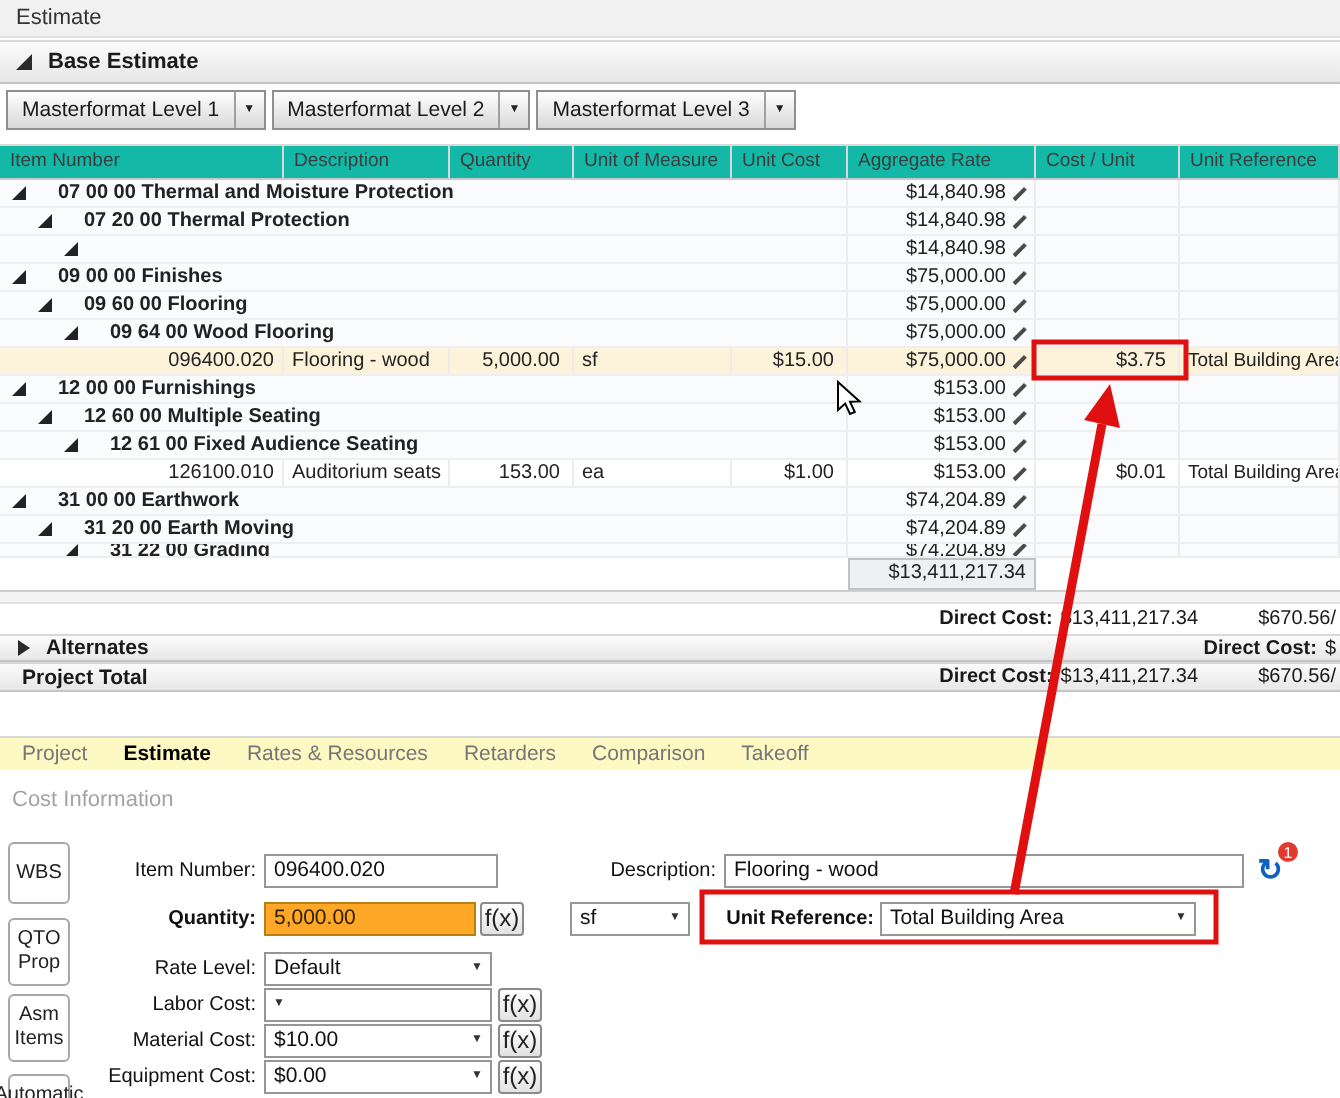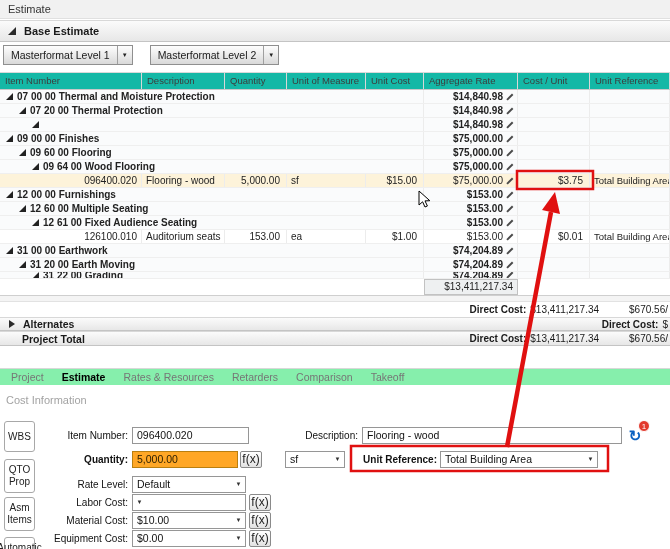--- a/index.html
+++ b/index.html
@@ -16,57 +16,57 @@
   .alt-bar{top:317px;height:14px}
   .proj-bar{top:331px;height:15px}
   .bar-title{font-weight:bold;font-size:11px;margin-left:8px;white-space:nowrap}
   .exp-d{width:0;height:0;border-left:8px solid transparent;border-bottom:8px solid #2a2a2a;margin-left:8px;flex:0 0 auto}
   .exp-r{width:0;height:0;border-top:4px solid transparent;border-bottom:4px solid transparent;border-left:6px solid #2a2a2a;margin-left:9px;flex:0 0 auto}
   .bar-right{margin-left:auto;display:flex;align-items:center;gap:4px;padding-right:2px;font-size:10px;white-space:nowrap}
   .bar-right .rate{margin-left:26px}
   .blab{font-weight:bold}
 
   
-  .leveltabs{position:absolute;top:45px;left:3px;display:flex;gap:17px}
+  .leveltabs{position:absolute;top:45px;left:3px;display:flex;gap:3px}
   .ltab{display:flex;height:20px;border:1px solid #8f8f8f;background:linear-gradient(#fefefe,#d9d9d9);font-size:10.5px}
   .ltab-label{padding:0 7px;line-height:18px;white-space:nowrap}
   .ltab-caret{width:15px;border-left:1px solid #9f9f9f;font-size:6px;line-height:18px;text-align:center;color:#222}
 
   
   .grid{position:absolute;top:72px;left:0;width:670px;background:#fff;border-top:1px solid #d9d9d9}
   .grow{display:flex;height:14px;border-bottom:1px solid #efefef;background:#fff}
   .grow.header{height:17px;border-bottom:1px solid #c9c9c9;background:#14b8a6}
   .grow.group{background:#fafbfc}
   .grow.sel{background:#fdf3da}
   .grow.clip{height:7px;overflow:hidden}
   .cell{overflow:hidden;white-space:nowrap;border-right:1px solid #ececec;height:100%;font-size:10px;line-height:13px;color:#222}
   .header .cell{border-right:1px solid #d8d8d8;line-height:16px;padding-left:5px;color:#3c3c3c;font-size:9.5px}
   .c1{width:142px}.c2{width:83px}.c3{width:62px}.c4{width:79px}.c5{width:58px}.c6{width:94px}.c7{width:72px}.c8{width:80px}
   .span5{width:424px;display:flex;align-items:center}
   .tri{width:0;height:0;border-left:7px solid transparent;border-bottom:7px solid #222;flex:0 0 auto}
   .lvl0 .tri{margin-left:6px}.lvl1 .tri{margin-left:19px}.lvl2 .tri{margin-left:32px}
-  .glabel{font-weight:bold;margin-left:4px;font-size:10px}
+  .glabel{font-weight:bold;margin-left:16px;font-size:10px}
   .agg{display:flex;justify-content:flex-end;align-items:center;padding-right:2px}
   .amt{font-size:10px}
-  .amt.b{font-weight:bold}
+  .amt.b{font-weight:normal}
   .pencil{width:10px;height:10px;position:relative;flex:0 0 auto;margin-left:2px}
   .pencil::before{content:"";position:absolute;left:1px;top:4px;width:8px;height:2.4px;background:#4a4a4a;transform:rotate(-45deg)}
   .num{text-align:right;padding-right:6px}
   .c1.num{padding-right:4px}
   .pad{padding-left:4px}
   .c8{font-size:9.5px}
   .grow.totalrow{height:17px;border-bottom:none;background:#fff;position:relative}
   .totalbox{position:absolute;left:424px;top:0;width:94px;height:16px;background:#eef0f1;border:1px solid #c2c2c2;text-align:right;line-height:14px;padding-right:4px;font-size:10px;color:#222}
 
   .splitter{position:absolute;top:295px;left:0;right:0;height:7px;background:#f4f4f4;border-top:1px solid #cfcfcf;border-bottom:1px solid #e2e2e2}
   .dfooter{position:absolute;top:303px;left:0;right:2px;height:13px;display:flex;justify-content:flex-end;align-items:center;gap:4px;font-size:10px;white-space:nowrap}
   .dfooter .rate{margin-left:26px}
 
   
-  .btabs{position:absolute;top:368px;left:0;right:0;height:17px;background:#86efac;border-top:1px solid #d8d8d8;display:flex;align-items:center;padding-left:2px}
+  .btabs{position:absolute;top:368px;left:0;right:0;height:17px;background:#fef9c3;border-top:1px solid #d8d8d8;display:flex;align-items:center;padding-left:2px}
   .btab{padding:2px 9px;font-size:10.5px;color:#767676;white-space:nowrap}
   .btab.active{color:#000;font-weight:bold}
 
   .cititle{position:absolute;top:394px;left:6px;font-size:11px;color:#a3a3a3}
 
   
   .sbtn{position:absolute;left:4px;width:31px;background:#fff;border:1px solid #a8a8a8;border-radius:3px;display:flex;align-items:center;justify-content:center;text-align:center;font-size:10px;color:#222;padding:2px 1px;line-height:12px}
 
   
   .flabel{position:absolute;height:17px;line-height:17px;font-size:10px;text-align:right;color:#111;white-space:nowrap}
@@ -103,20 +103,24 @@
 
   <div class="leveltabs">
     <div class="ltab">
       <span class="ltab-label">Masterformat Level 1</span>
       <span class="ltab-caret">▼</span>
     </div>
     <div class="ltab">
       <span class="ltab-label">Masterformat Level 2</span>
       <span class="ltab-caret">▼</span>
     </div>
+    <div class="ltab">
+      <span class="ltab-label">Masterformat Level 3</span>
+      <span class="ltab-caret">▼</span>
+    </div>
   </div>
 
   <div class="grid">
     <div class="grow header">
       <div class="cell c1">Item Number</div>
       <div class="cell c2">Description</div>
       <div class="cell c3">Quantity</div>
       <div class="cell c4">Unit of Measure</div>
       <div class="cell c5">Unit Cost</div>
       <div class="cell c6">Aggregate Rate</div>
@@ -314,21 +318,21 @@
   <div class="bar alt-bar">
     <span class="exp-r"></span>
     <span class="bar-title" style="font-size:10.5px">Alternates</span>
     <span class="bar-right">
       <span class="blab">Direct Cost:</span>
       <span>$</span>
     </span>
   </div>
 
   <div class="bar proj-bar">
-    <span class="bar-title" style="font-size:10.5px;margin-left:22px">Project Total</span>
+    <span class="bar-title" style="font-size:10.5px;margin-left:11px">Project Total</span>
     <span class="bar-right">
       <span class="blab">Direct Cost:</span>
       <span>$13,411,217.34</span>
       <span class="rate">$670.56/</span>
     </span>
   </div>
 
   <div class="btabs">
     <span class="btab">Project</span>
     <span class="btab active">Estimate</span>

